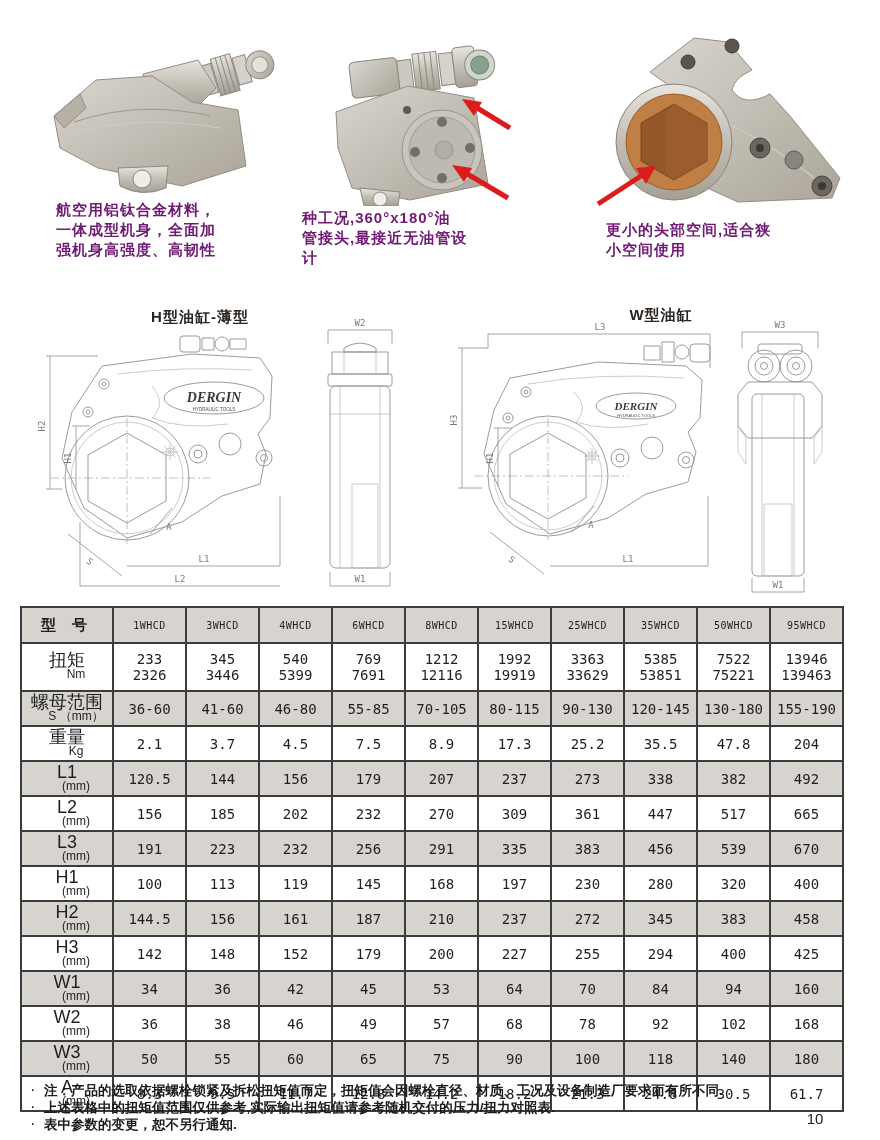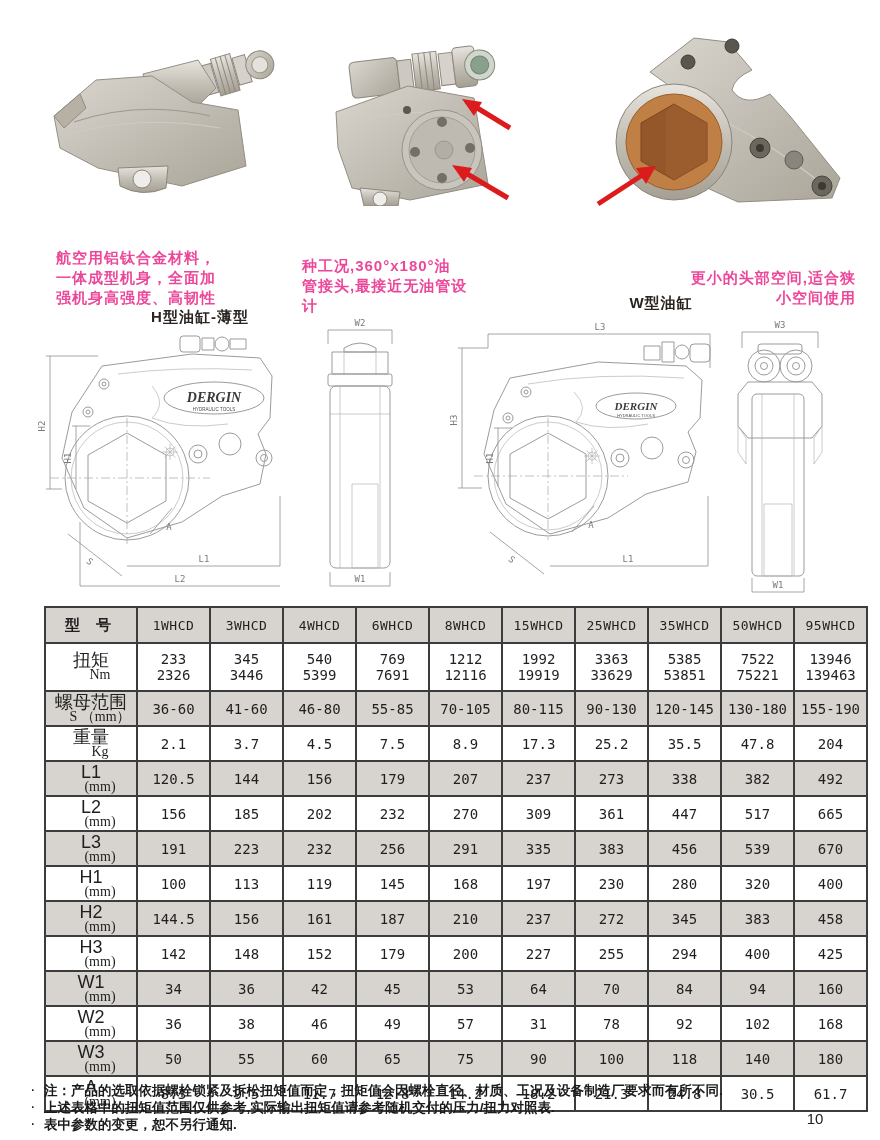--- a/index.html
+++ b/index.html
@@ -3,43 +3,43 @@
 <meta charset="utf-8">
 <style>
   html,body{margin:0;padding:0;}
   body{
     width:880px;height:1140px;position:relative;background:#ffffff;
     font-family:"Liberation Sans","DejaVu Sans",sans-serif;color:#1c1c1c;
     overflow:hidden;
   }
   .abs{position:absolute;}
   
-  .desc{font-size:15px;line-height:20px;font-weight:600;color:#ec4899;letter-spacing:1px;margin-top:48px;}
+  .desc{font-size:15px;line-height:20px;font-weight:600;color:#701a75;letter-spacing:1px;}
   
   .diag-title{font-size:15px;font-weight:bold;color:#2a2520;text-align:center;letter-spacing:1px;}
   
   .cad line,.cad path,.cad rect,.cad circle,.cad ellipse,.cad polygon,.cad polyline{vector-effect:non-scaling-stroke;}
   .cad .ol{fill:none;stroke:#9b9b9b;stroke-width:1;}
   .cad .thin{fill:none;stroke:#b5b5b5;stroke-width:0.7;}
   .cad .dim{stroke:#8f8f8f;stroke-width:0.8;fill:none;}
   .cad .dimtxt{font-size:9px;fill:#7a7a7a;font-family:"DejaVu Sans Mono",monospace;}
   .cad .cross{stroke:#a8a8a8;stroke-width:0.7;stroke-dasharray:9 3 2 3;fill:none;}
   .cad .brand{font-family:"Liberation Serif",serif;font-style:italic;font-weight:bold;fill:#3a3a3a;}
   .cad .brandsub{font-family:"Liberation Sans",sans-serif;fill:#4a4a4a;}
   
-  #spec-table{position:absolute;left:44px;top:606px;width:824px;border-collapse:collapse;table-layout:fixed;}
+  #spec-table{position:absolute;left:20px;top:606px;width:824px;border-collapse:collapse;table-layout:fixed;}
   #spec-table th,#spec-table td{
     border:2px solid #3c3c3c;text-align:center;vertical-align:middle;
     font-family:"DejaVu Sans Mono",monospace;font-size:14px;color:#1f1f1f;padding:2px 1px;
   }
-  #spec-table th{background:#d7d3ce;font-size:13px;font-weight:normal;height:30px;letter-spacing:0.5px;}
+  #spec-table th{background:#d7d3ce;font-size:10px;font-weight:normal;height:30px;letter-spacing:0.5px;}
   #spec-table th.model-col{width:88px;font-family:"Liberation Sans",sans-serif;font-weight:bold;font-size:15px;letter-spacing:6px;}
   #spec-table tbody tr:nth-child(even) td{background:#d7d3ce;}
   #spec-table td .lbl{font-family:"Liberation Sans",sans-serif;font-size:18px;font-weight:normal;line-height:15px;}
-  #spec-table td .sub{font-family:Liberation Serif, serif;font-size:14px;line-height:13px;padding-left:18px;}
+  #spec-table td .sub{font-family:Liberation Sans, sans-serif;font-size:12px;line-height:13px;padding-left:18px;}
   #spec-table tbody tr td{height:29px;}
   #spec-table tbody tr.tall td{height:42px;}
   
   .notes{position:absolute;left:22px;top:1082px;width:836px;}
   .note-line{display:flex;align-items:flex-start;font-size:13.5px;line-height:17px;font-weight:600;color:#1b1b1b;}
   .note-line .bullet{width:22px;text-align:center;font-size:11px;flex:0 0 22px;}
   .pagenum{position:absolute;left:795px;top:1110px;font-size:15px;color:#222;width:40px;text-align:center;}
   
   .photo{display:block;}
 </style>
@@ -158,27 +158,27 @@
     <circle cx="240" cy="170" r="10" fill="#6b675f" stroke="#46433d"></circle>
       <circle cx="240" cy="170" r="4" fill="#3c3933"></circle>
 
     <g>
       <line x1="16" y1="188" x2="62" y2="158" stroke="#dc1c1c" stroke-width="5"></line>
       <polygon points="74,150 54,152 64,168" fill="#dc1c1c"></polygon>
     </g>
   </svg>
 </div>
 
-<div class="abs desc" style="left:606px;top:220px;width:250px;text-align:right;">
+<div class="abs desc" style="left:606px;top:220px;width:250px;">
   <div>更小的头部空间,适合狭</div>
   <div>小空间使用</div>
 </div>
 
 <div class="abs diag-title" style="left:110px;top:308px;width:180px;">H型油缸-薄型</div>
-<div class="abs diag-title" style="left:596px;top:294px;width:130px;">W型油缸</div>
+<div class="abs diag-title" style="left:596px;top:306px;width:130px;">W型油缸</div>
 
 <div class="abs" style="left:32px;top:326px;width:280px;height:276px;">
   <svg class="cad" width="280" height="276" viewBox="0 0 280 276">
 
     <rect class="ol" x="148" y="10" width="20" height="16" rx="3"></rect>
     <rect class="ol" x="170" y="12" width="12" height="12"></rect>
     <circle class="ol" cx="190" cy="18" r="7"></circle>
     <rect class="ol" x="198" y="13" width="16" height="10"></rect>
 
     <path class="ol" d="M70,40 L160,28 L228,32 L240,50 L238,92 L226,108 L234,128 L228,158 L190,170 L150,196 L95,212 L52,182 L30,132 L40,86 Z"></path>
@@ -572,21 +572,21 @@
       <tr>
         <td>
           <div class="lbl">W2</div>
           <div class="sub">(mm)</div>
         </td>
         <td>36</td>
         <td>38</td>
         <td>46</td>
         <td>49</td>
         <td>57</td>
-        <td>31</td>
+        <td>68</td>
         <td>78</td>
         <td>92</td>
         <td>102</td>
         <td>168</td>
       </tr>
       <tr>
         <td>
           <div class="lbl">W3</div>
           <div class="sub">(mm)</div>
         </td>

